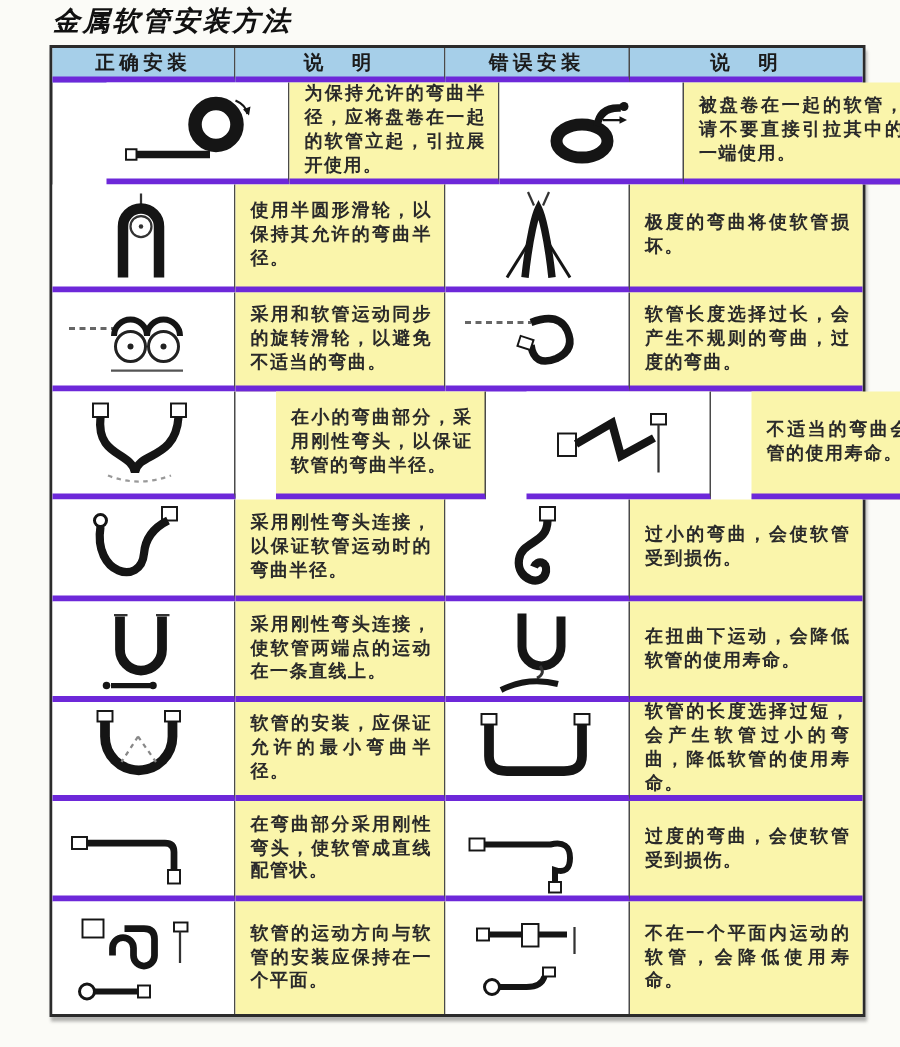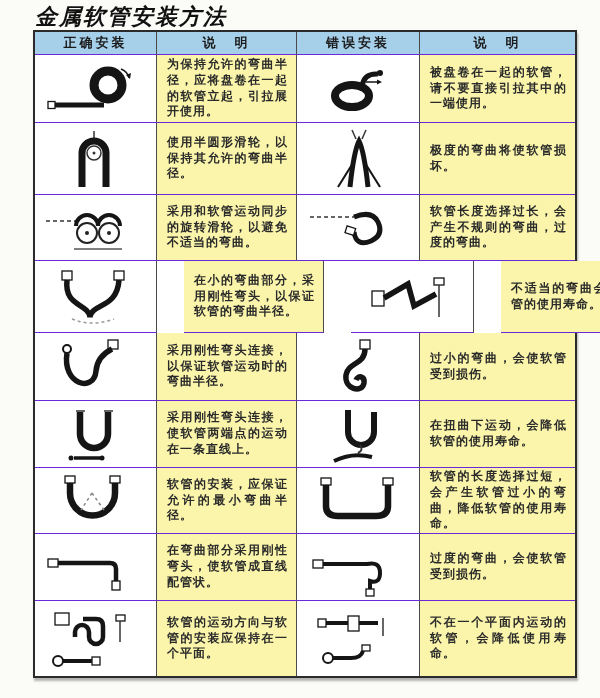--- a/index.html
+++ b/index.html
@@ -7,48 +7,48 @@
     width:600px;height:698px;
     background:#fbfbf7;
     font-family:"DejaVu Sans","Liberation Sans",sans-serif;
     position:relative;
     overflow:hidden;
   }
   .page-title{
     position:absolute;left:35px;top:2px;
     font-family:Liberation Mono, monospace;
     font-style:italic;font-weight:bold;
-    font-size:22px;color:#111;
+    font-size:18px;color:#111;
     letter-spacing:2px;
     margin:0;
   }
   .hose-table{
     position:absolute;left:33px;top:30px;width:540px;
     border:2px solid #2b2b2b;
     background:#fff;
     box-shadow:1px 3px 2px rgba(90,90,90,.45);
     box-sizing:content-box;
   }
   .t-row{
     display:grid;
     grid-template-columns:122px 140px 123px 155px;
   }
   .t-row.header{height:23px;}
-  .t-row.r1{height:68px;}
+  .t-row.r1{height:68px;margin-left:36px;}
   .t-row.r2{height:72px;}
   .t-row.r3{height:66px;}
   .t-row.r4{height:72px;gap:27px;}
   .t-row.r5{height:68px;}
   .t-row.r6{height:67px;}
   .t-row.r7{height:67px;}
   .t-row.r8{height:66px;}
   .t-row.r9{height:75px;}
   .cell{
     border-right:1px solid #4a4a4a;
-    border-bottom:1px solid #6d28d9;
+    border-bottom:4px solid #6d28d9;
     box-sizing:border-box;
     overflow:hidden;
   }
   .cell:nth-child(4){border-right:none;}
   .t-row:last-child .cell{border-bottom:none;}
   .hcell{
     background:#a6cfe9;
     display:flex;align-items:center;justify-content:center;
     font-size:13px;font-weight:bold;color:#1b1b1b;
     letter-spacing:3px;

